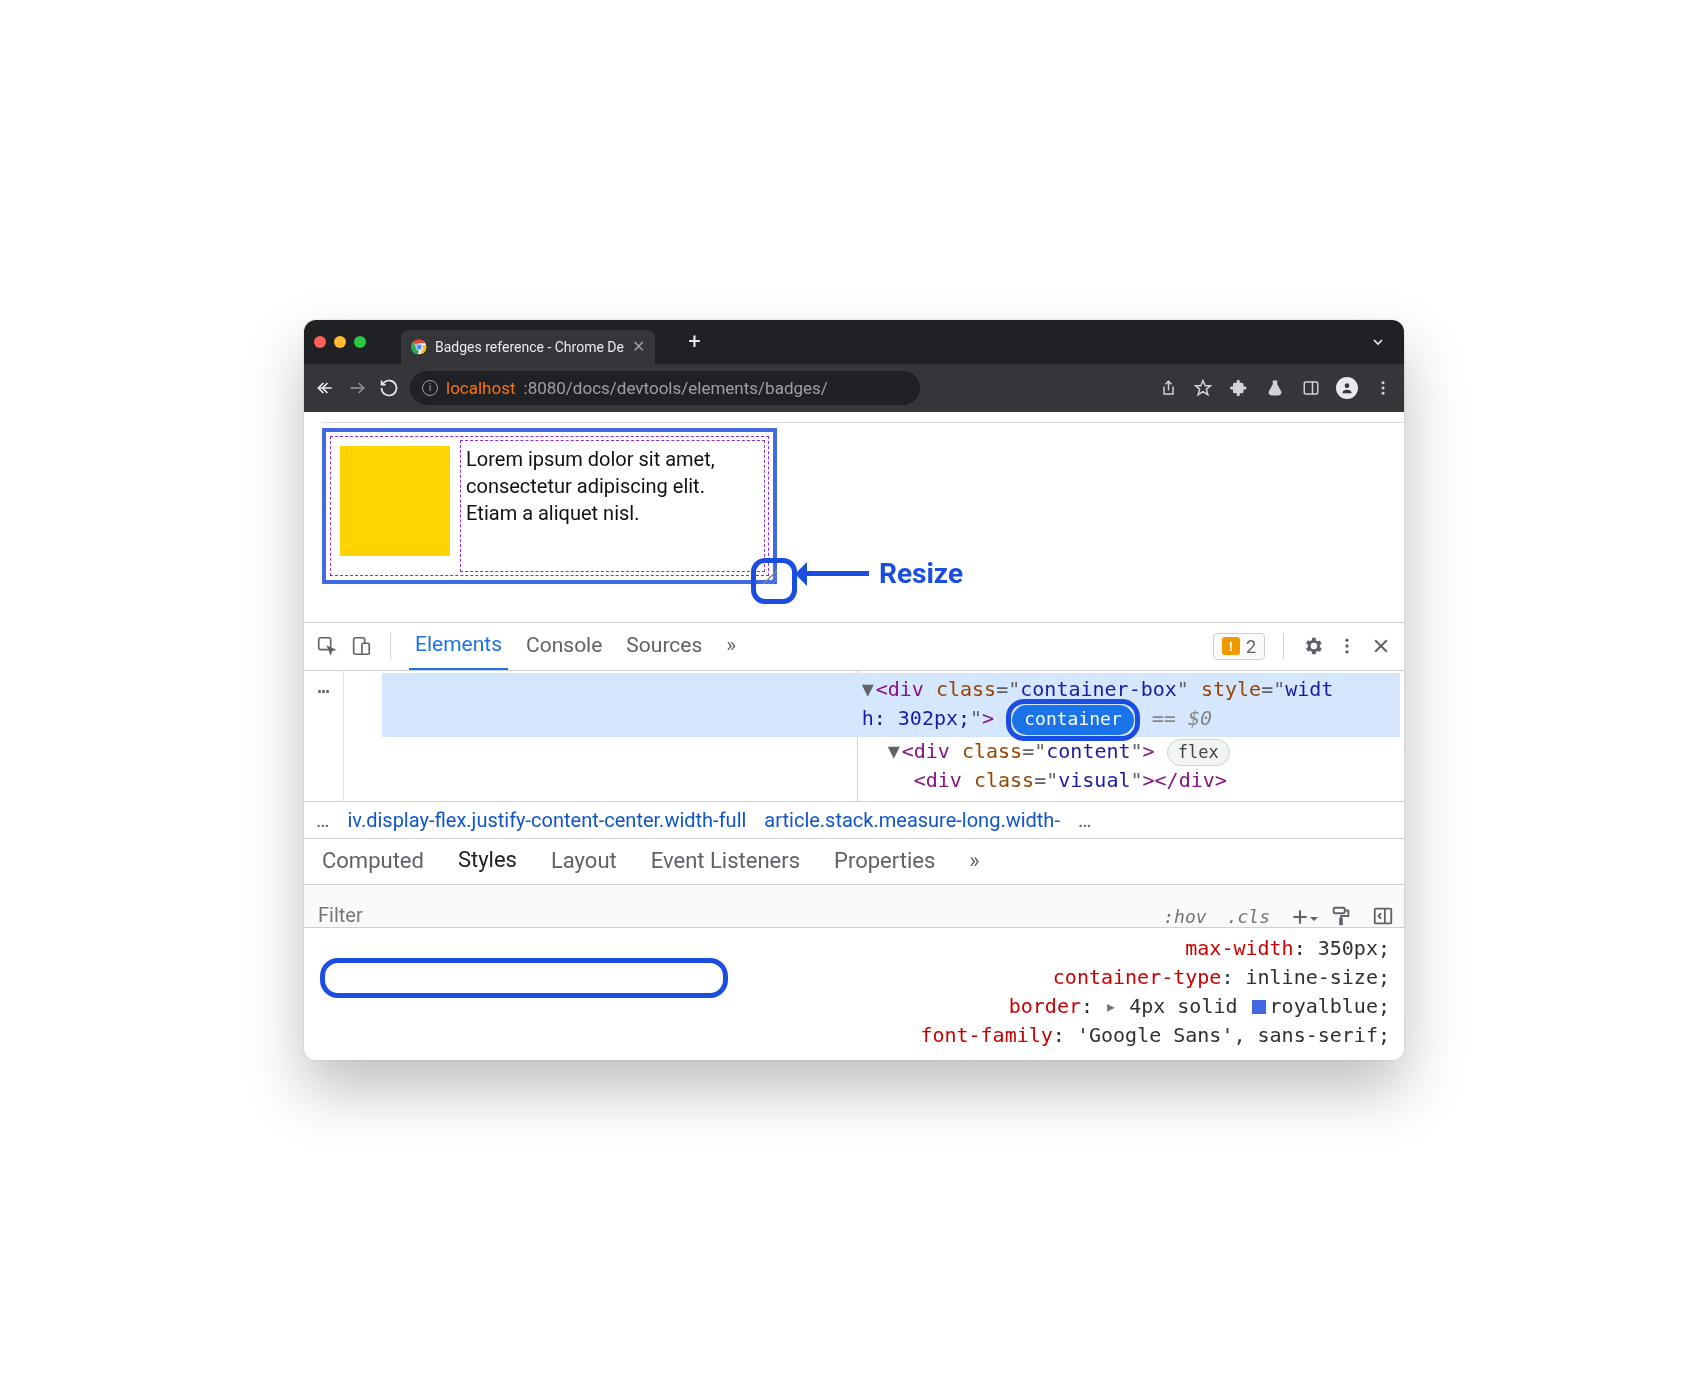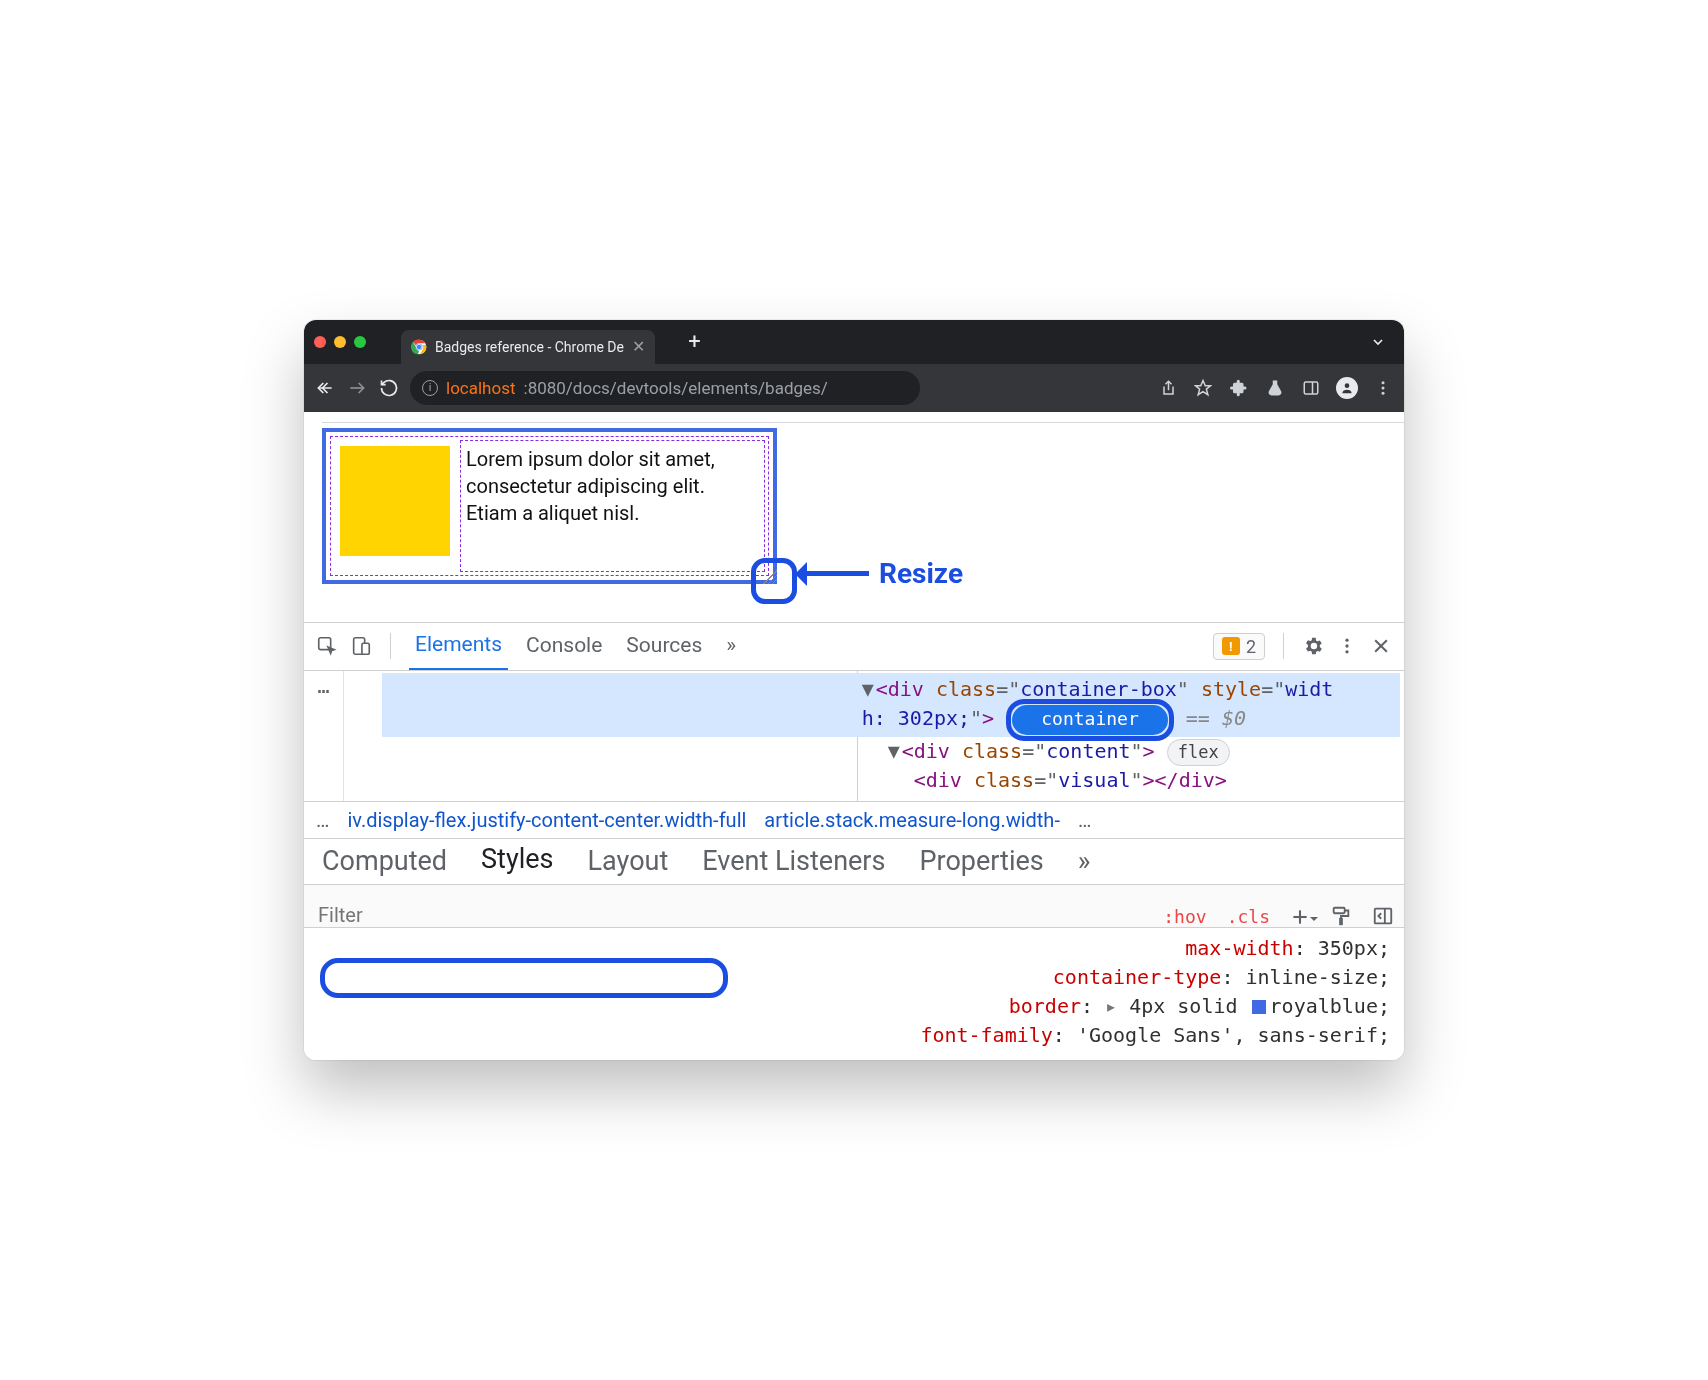--- a/index.html
+++ b/index.html
@@ -216,21 +216,21 @@
   .row-sel { background:#d4e7ff; padding:2px 0 2px 6px;}
   .kw-trig {color:#5f6368; margin-right:2px;}
   .kw-tag {color:#881280;}
   .kw-attr {color:#994500;}
   .kw-val {color:#1a1aa6;}
   .kw-fn {color:#5f6368;}
   .kw-var {color:#888; font-style:italic;}
   .pill-badge {
     display:inline-flex;align-items:center;
     background:#1a73e8;color:#fff;border-radius:16px;
-    padding:1px 29px 3px; font-size:18px;
+    padding:1px 12px 3px; font-size:18px;
     position:relative;
     text-align:center;
   }
   .pill-ring {
     position:absolute; inset:-6px; border:5px solid #1a4de0; border-radius:18px; pointer-events:none;
   }
   .pill-plain {
     display:inline-flex;align-items:center;
     background:#f1f3f4;color:#444;border:1px solid #d0d0d0;border-radius:14px;
     padding:0 10px 1px; font-size:17px;
@@ -246,42 +246,42 @@
     font-size:20px; color:#5f6368;
     padding:6px 12px; gap:18px;
     background:#fff;
   }
   .crumb-link { color:#1155cc; white-space:nowrap; }
 
   
   .styles-tabs {
     border-top:1px solid #d0d0d0;
     display:flex; align-items:center;
-    font-size:27px; color:#5f6368;
+    font-size:22px; color:#5f6368;
     padding:0 12px; gap:22px;
     background:#fff;
     height:46px;
   }
   .styles-tabs .dt-tab.active { color:#202124; border-bottom:3px solid #1a73e8; font-weight:400;}
 
   
   .styles-tools {
     display:flex; align-items:flex-end;
     border-top:1px solid #d0d0d0;
     border-bottom:1px solid #d0d0d0;
     height:44px;
     font-size:18px;
     background:#fafafa;
   }
   .styles-tools input {
     flex:1; border:none; background:transparent;
     font-size:20px; padding:0 14px; color:#5f6368; outline:none;
     font-family:inherit;
   }
-  .styles-tools .mini { padding:0 10px; color:#ef4444; font-family:Menlo,monospace; font-size:18px;}
+  .styles-tools .mini { padding:0 10px; color:#737373; font-family:Menlo,monospace; font-size:18px;font-style:italic;}
   .styles-tools .mini-icon { padding:0 10px; color:#5f6368; display:flex;align-items:center;}
   .plus-sub { position:relative; }
   .plus-sub::after { content:""; position:absolute; right:2px; bottom:2px; border:4px solid transparent; border-top-color:#5f6368;}
 
   
   .css-block {
     font-family: Menlo, Consolas, monospace;
     font-size:20px;
     line-height:1.45;
     padding:6px 14px 10px 30px;

